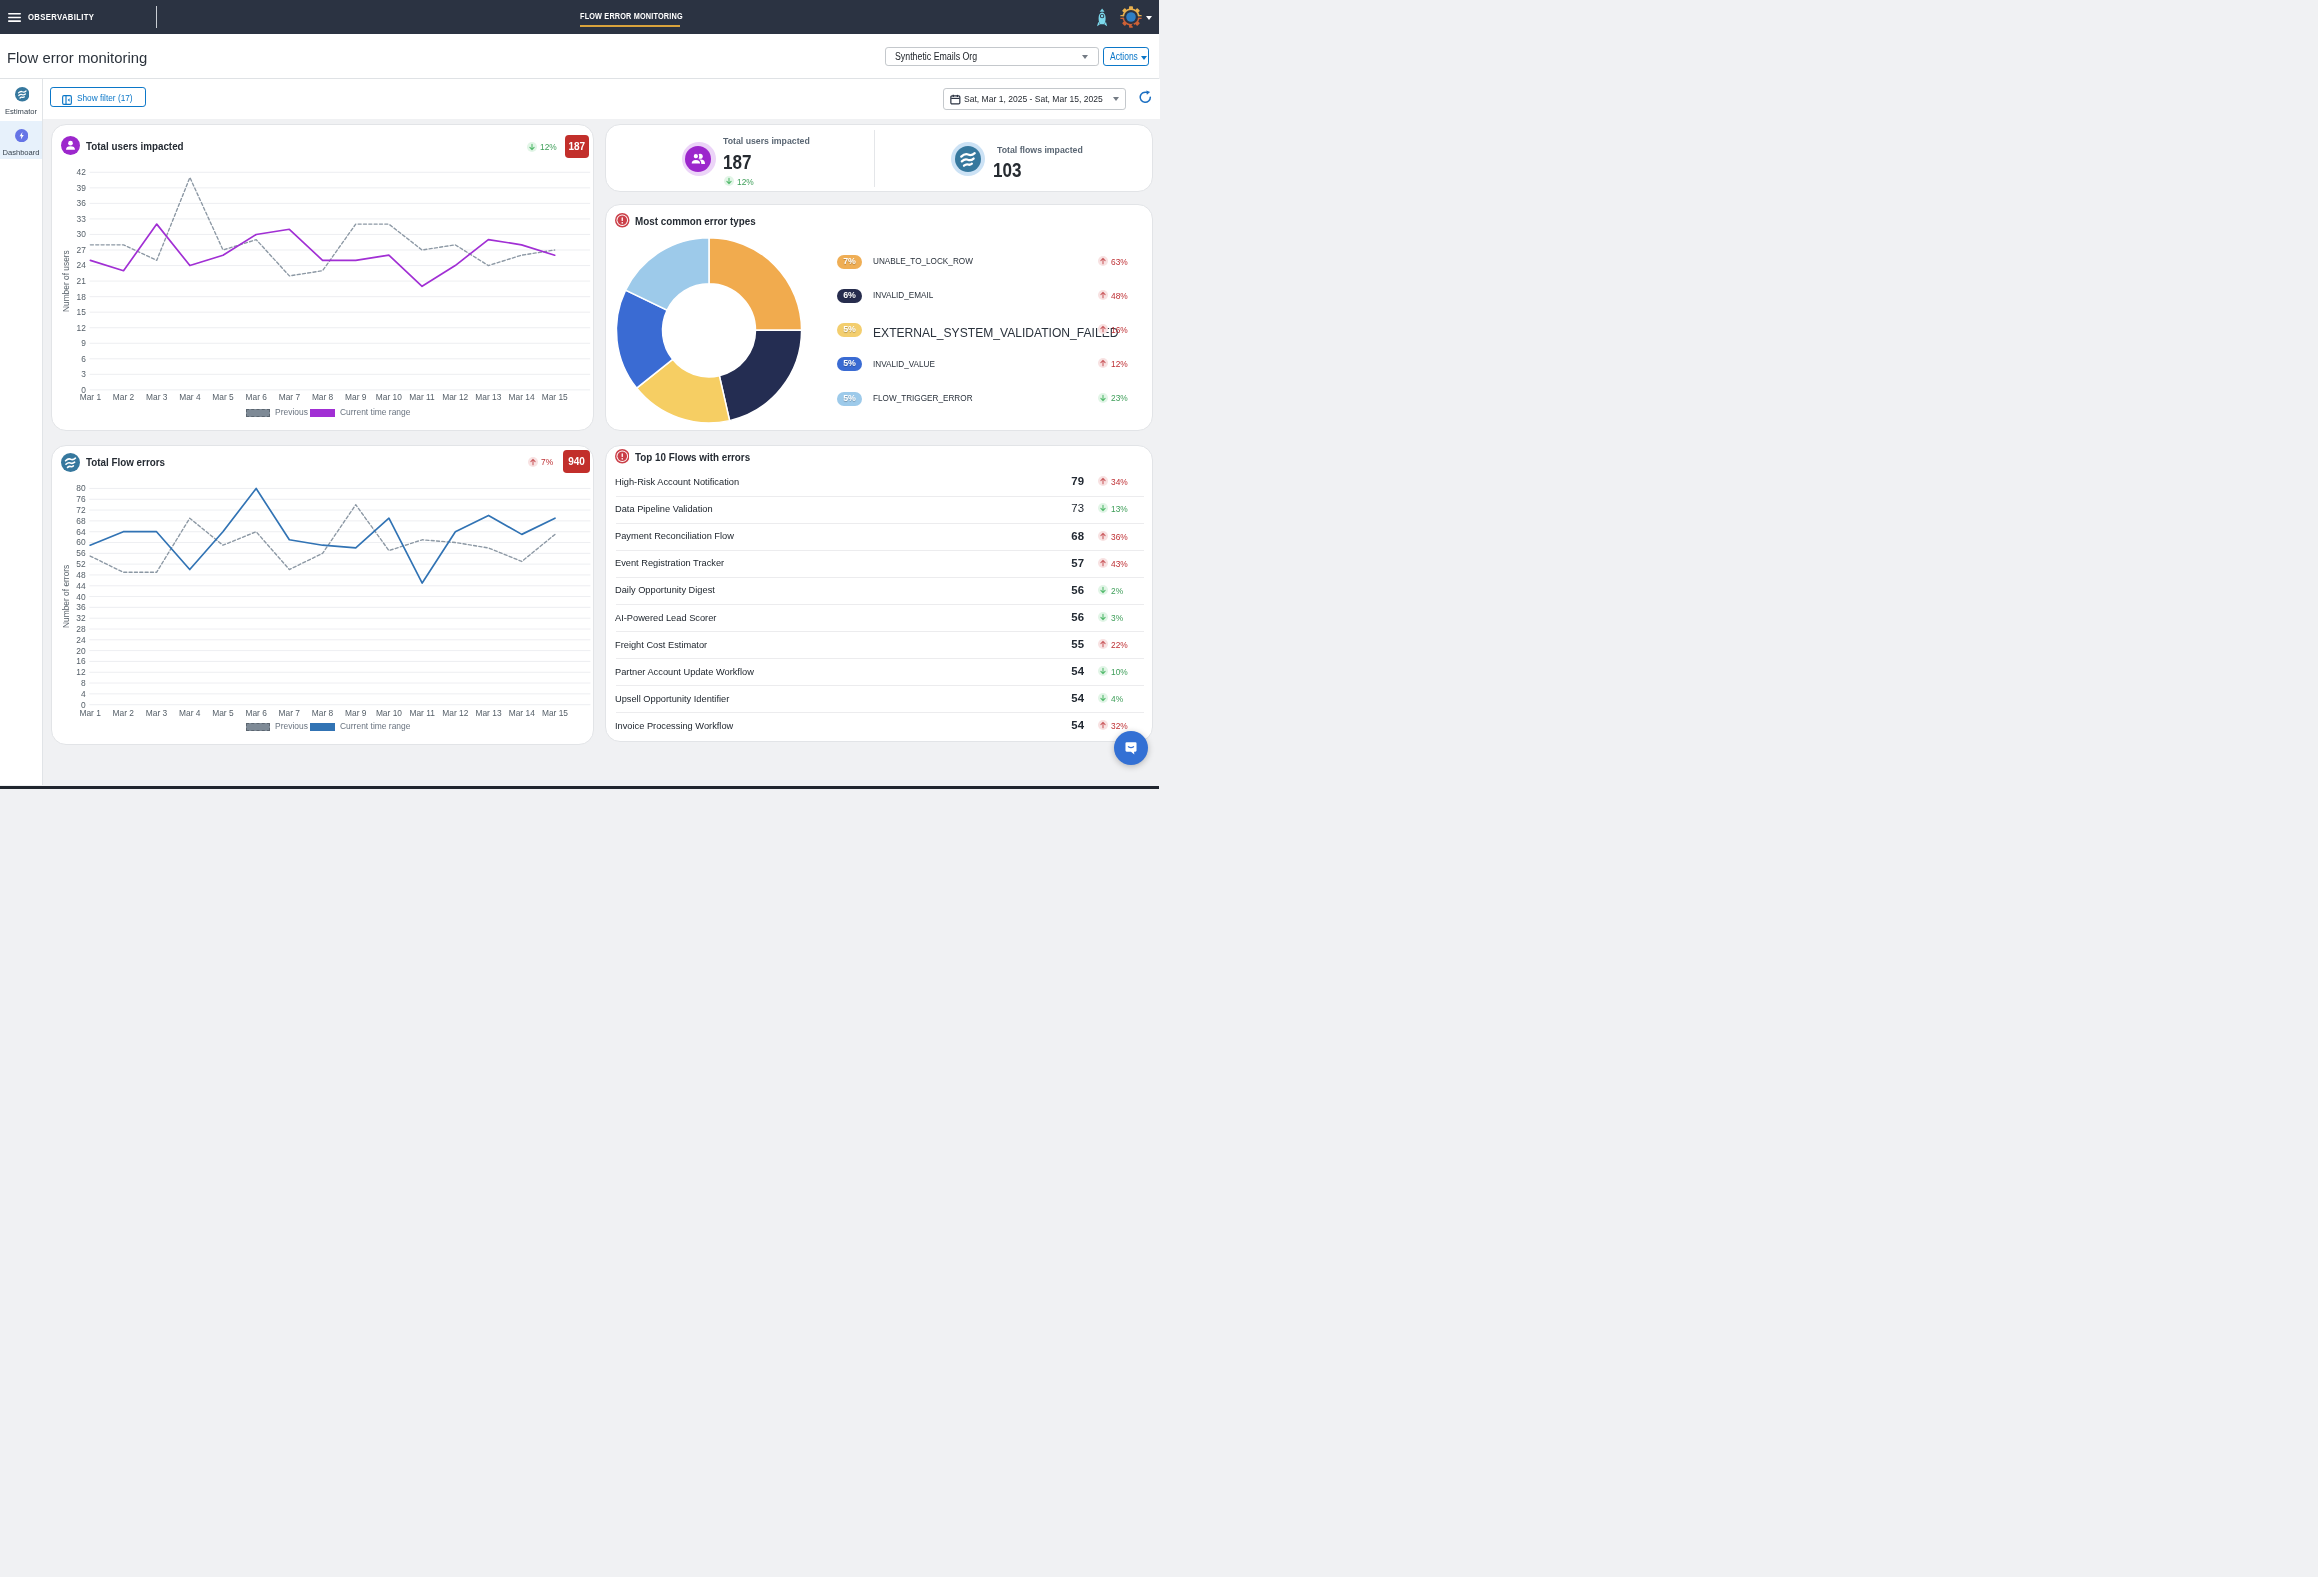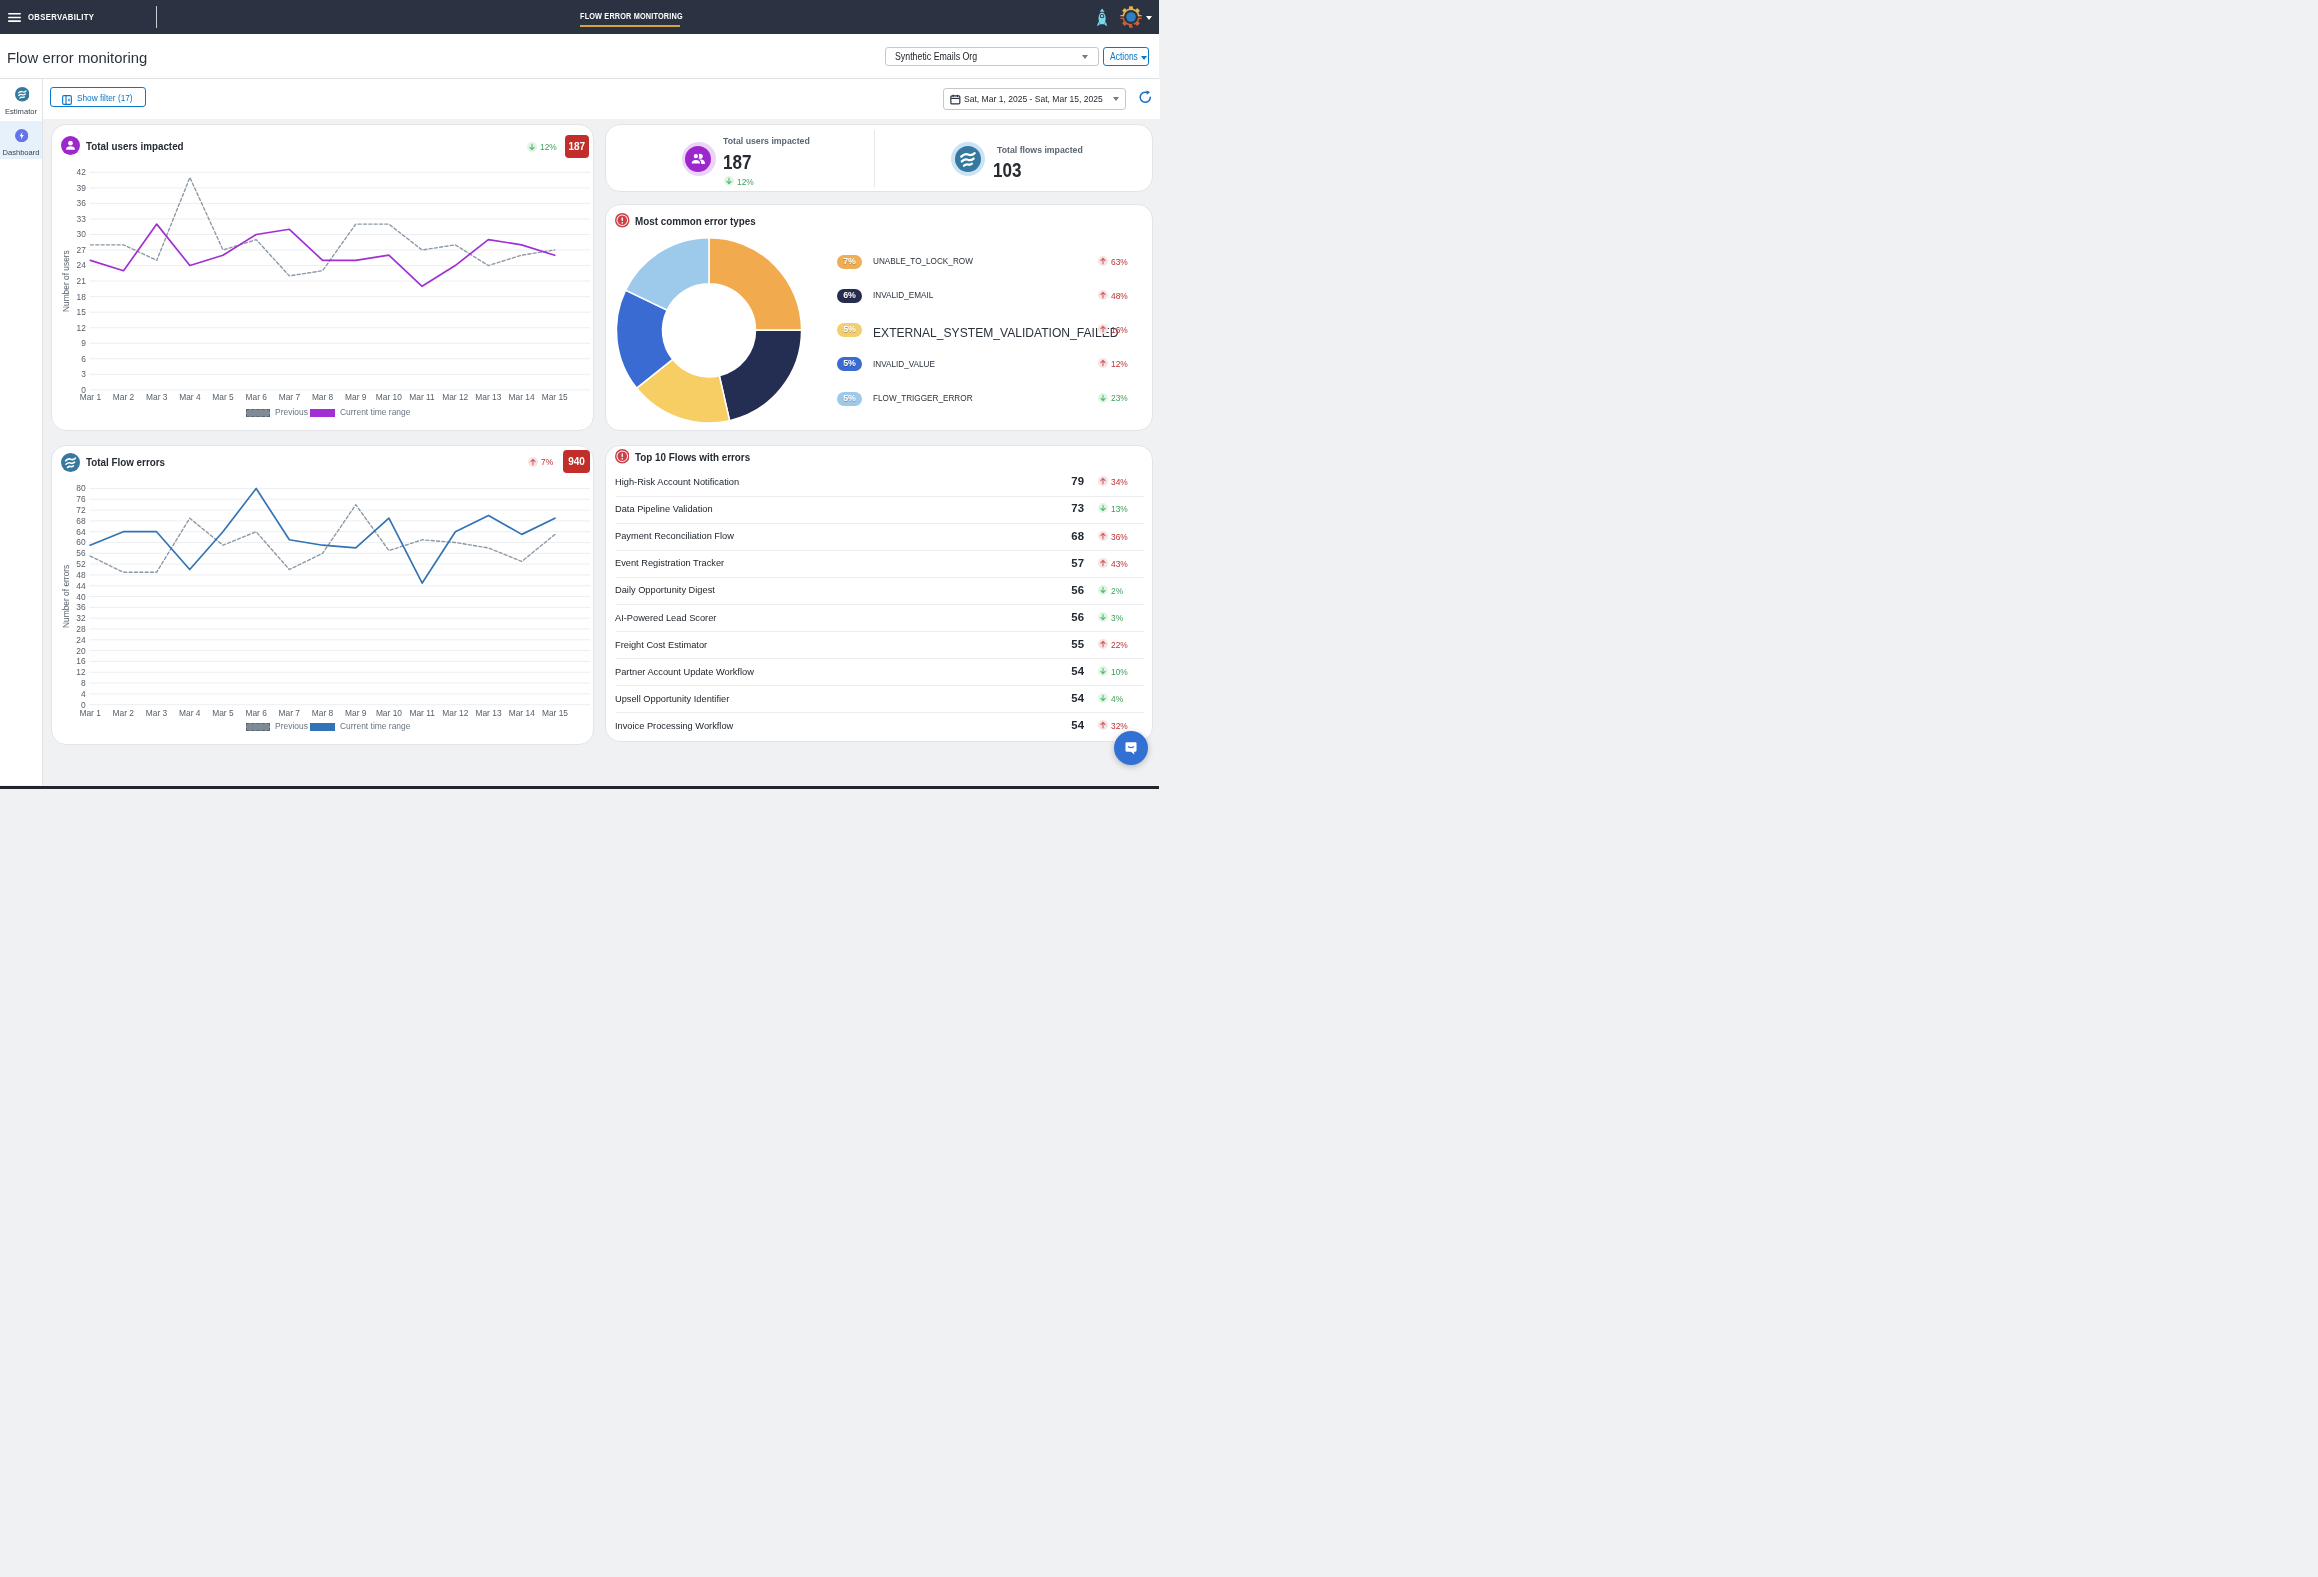--- a/index.html
+++ b/index.html
@@ -376,21 +376,21 @@
     <div class="abs" style="left:436px;top:29px;width:42px;text-align:right;font-size:11.4px;font-weight:bold;color:#232a33">79</div>
     <div class="abs" style="left:492px;top:29px"><span style="display:inline-flex;align-items:center;gap:3.1px">
         <svg width="10" height="10" viewBox="0 0 13.5 13.5" style="vertical-align:middle">
           <circle cx="6.75" cy="6.75" r="6.75" fill="#f8e2e2"></circle>
           <path d="M6.75 10.4 L6.75 3.6 M3.9 6.2 L6.75 3.3 L9.6 6.2" stroke="#cb5f63" stroke-width="1.5" fill="none" stroke-linecap="round" stroke-linejoin="round"></path>
         </svg>
         <span class="sx" style="transform:scaleX(0.88);color:#be3034;font-size:9.5px">34%</span>
       </span></div>
     <div class="abs" style="left:10px;top:50px;width:528px;height:0.8px;background:#ececee"></div>
     <div class="abs" style="left:8.8px;top:57px;font-size:9.5px;color:#20272f"><span class="sx" style="transform:scaleX(0.975);">Data Pipeline Validation</span></div>
-    <div class="abs" style="left:436px;top:56px;width:42px;text-align:right;font-size:11.4px;font-weight:bold;color:#232a33">73</div>
+    <div class="abs" style="left:436px;top:56px;width:42px;text-align:right;font-size:11.4px;font-weight:normal;color:#232a33">73</div>
     <div class="abs" style="left:492px;top:56px"><span style="display:inline-flex;align-items:center;gap:3.1px">
         <svg width="10" height="10" viewBox="0 0 13.5 13.5" style="vertical-align:middle">
           <circle cx="6.75" cy="6.75" r="6.75" fill="#e2f5e7"></circle>
           <path d="M6.75 3.1 L6.75 9.9 M3.9 7.3 L6.75 10.2 L9.6 7.3" stroke="#55bb6e" stroke-width="1.5" fill="none" stroke-linecap="round" stroke-linejoin="round"></path>
         </svg>
         <span class="sx" style="transform:scaleX(0.88);color:#3e9e59;font-size:9.5px">13%</span>
       </span></div>
     <div class="abs" style="left:10px;top:77px;width:528px;height:0.8px;background:#ececee"></div>
     <div class="abs" style="left:8.8px;top:84px;font-size:9.5px;color:#20272f"><span class="sx" style="transform:scaleX(0.975);">Payment Reconciliation Flow</span></div>
     <div class="abs" style="left:436px;top:84px;width:42px;text-align:right;font-size:11.4px;font-weight:bold;color:#232a33">68</div>

